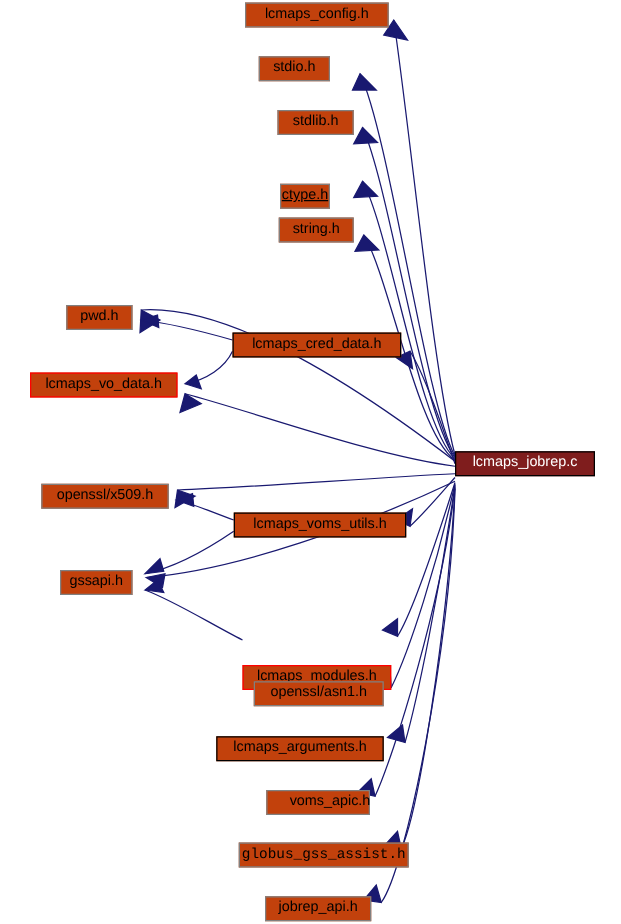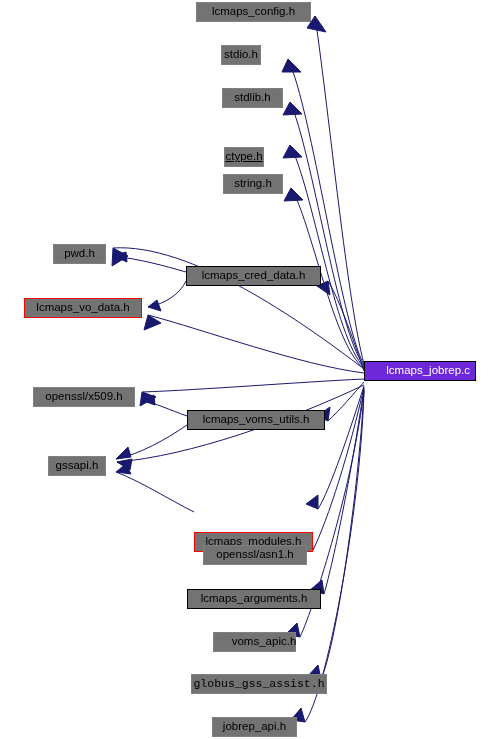--- a/index.html
+++ b/index.html
@@ -25,39 +25,38 @@
     pointer-events: none;
   }
   .node {
     position: absolute;
     box-sizing: border-box;
     display: flex;
     align-items: center;
     justify-content: center;
     height: 20px;
     border: 1px solid #808080;
-    background: #737373;
+    background: #c2410c;
     color: #000000;
     font-size: 11.5px;
     line-height: 1;
     white-space: nowrap;
     padding: 0 5px;
     letter-spacing: 0px;
   }
   .node.black-border {
     border-color: #000000;
   }
   .node.red-border {
     border-color: #ff0000;
   }
   .node.current {
     border-color: #000000;
-    background: #6d28d9;
+    background: #7f1d1d;
     color: #ffffff;
-    justify-content: flex-end;
   }
   .node-label {
     display: block;
   }
 </style>
 </head>
 <body>
 
 <div id="graph-root">
 
@@ -105,21 +104,21 @@
       <path d="M 187,425 C 165,440 140,454 116,459" fill="none" stroke="#191970" stroke-width="1"></path>
       <polygon points="116,459 131,457 128,447" fill="#191970" stroke="#191970" stroke-width="1"></polygon>
       <path d="M 194,512 C 170,500 140,481 116,472" fill="none" stroke="#191970" stroke-width="1"></path>
       <polygon points="116,472 131,474 126,464" fill="#191970" stroke="#191970" stroke-width="1"></polygon>
     </svg>
 
   <div id="node-layer">
       <div class="node " style="left: 196px; top: 2px; width: 115px;">
         <span class="node-label">lcmaps_config.h</span>
       </div>
-      <div class="node " style="left: 221px; top: 45px; width: 40px;">
+      <div class="node " style="left: 207px; top: 45px; width: 57px;">
         <span class="node-label">stdio.h</span>
       </div>
       <div class="node " style="left: 222px; top: 88px; width: 61px;">
         <span class="node-label">stdlib.h</span>
       </div>
       <div class="node " style="left: 224px; top: 147px; width: 40px; text-decoration: underline;">
         <span class="node-label">ctype.h</span>
       </div>
       <div class="node " style="left: 223px; top: 174px; width: 60px;">
         <span class="node-label">string.h</span>
@@ -144,21 +143,21 @@
       </div>
       <div class="node " style="left: 48px; top: 456px; width: 58px;">
         <span class="node-label">gssapi.h</span>
       </div>
       <div class="node red-border" style="left: 194px; top: 504px; width: 119px; margin-top: 28px;">
         <span class="node-label">lcmaps_modules.h</span>
       </div>
       <div class="node " style="left: 203px; top: 545px; width: 104px;">
         <span class="node-label">openssl/asn1.h</span>
       </div>
-      <div class="node black-border" style="left: 187px; top: 589px; width: 134px;">
+      <div class="node black-border" style="left: 173px; top: 589px; width: 134px;">
         <span class="node-label">lcmaps_arguments.h</span>
       </div>
       <div class="node " style="left: 213px; top: 632px; width: 83px; padding-left: 24px;">
         <span class="node-label">voms_apic.h</span>
       </div>
       <div class="node " style="left: 191px; top: 674px; width: 136px; font-family: Liberation Mono, monospace;">
         <span class="node-label">globus_gss_assist.h</span>
       </div>
       <div class="node " style="left: 212px; top: 717px; width: 85px;">
         <span class="node-label">jobrep_api.h</span>

